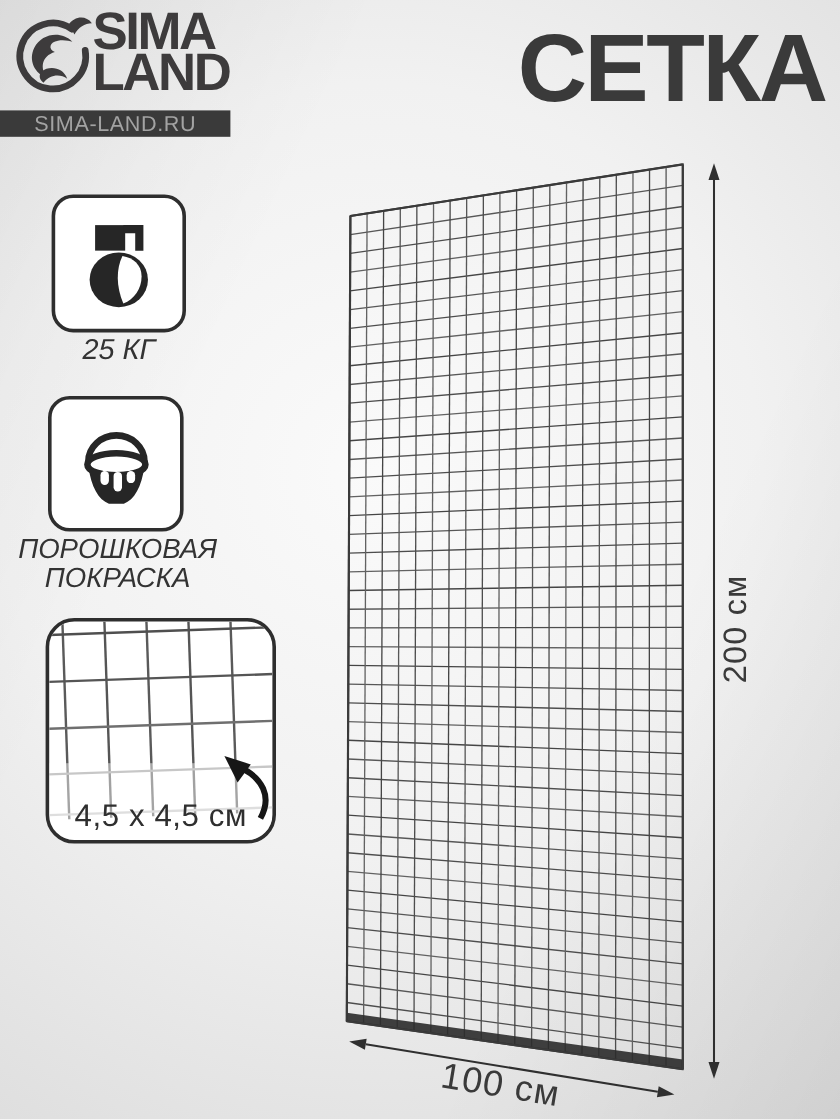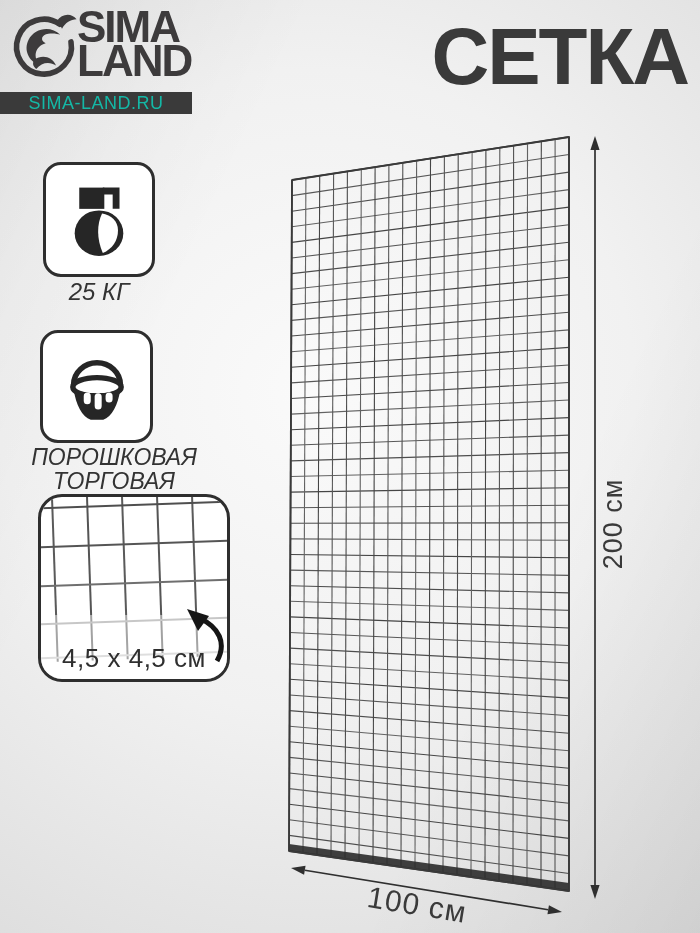--- a/index.html
+++ b/index.html
@@ -16,36 +16,36 @@
   }
   
   .logo-mark{position:absolute;left:8px;top:6px;}
   .logo-words{position:absolute;left:77px;top:10px;color:#3d3b3c;font-weight:bold;}
   .logo-sima{font-size:44px;line-height:34px;letter-spacing:-2px;}
   .logo-land{font-size:44px;line-height:33px;letter-spacing:-2px;}
   .logo-bar{
     position:absolute;left:0;top:92px;width:192px;height:22px;background:#3a3a3a;
     display:flex;align-items:center;justify-content:center;
   }
-  .logo-bar span{color:#14b8a6;font-size:18px;letter-spacing:0.5px;}
+  .logo-bar span{color:#a3a3a3;font-size:18px;letter-spacing:0.5px;}
   
   .title{position:absolute;right:12px;top:20px;text-align:right;}
   .title-main{font-size:80px;font-weight:bold;letter-spacing:-2px;line-height:74px;color:#3a3a3a;}
   .title-sub{font-size:33px;font-weight:400;letter-spacing:7px;margin-right:-6px;margin-top:2px;color:#4a4a4a;}
   
   .badge{
     position:absolute;background:#ffffff;border:3px solid #2e2e2e;box-sizing:border-box;
     display:flex;align-items:center;justify-content:center;
   }
   .b1{left:43px;top:162px;width:112px;height:115px;border-radius:18px;}
   .b2{left:40px;top:330px;width:113px;height:113px;border-radius:18px;}
-  .b3{left:38px;top:494px;width:192px;height:188px;border-radius:24px;overflow:hidden;}
+  .b3{left:38px;top:515px;width:192px;height:188px;border-radius:24px;overflow:hidden;}
   .badge-label{position:absolute;color:#333333;text-align:center;font-style:italic;}
   .l1{left:43px;top:278px;width:112px;font-size:24px;}
-  .l2{left:16px;top:445px;width:196px;font-size:23px;line-height:24px;}
+  .l2{left:0;top:445px;width:196px;font-size:23px;line-height:24px;}
   .cell-grid{position:absolute;left:0;top:0;width:100%;height:100%;}
   .cell-size{
     position:absolute;bottom:5px;left:0;width:100%;text-align:center;
     font-size:26px;color:#2f2f2f;letter-spacing:0.5px;
   }
   
   #mesh-svg{position:absolute;left:0;top:0;}
   .dim-h{
     position:absolute;left:613px;top:524px;white-space:nowrap;
     transform:translate(-50%,-50%) rotate(-90deg);
@@ -97,21 +97,21 @@
       <path d="M20,47 A30,28 0 0 1 80,47" fill="none" stroke="#262626" stroke-width="7" stroke-linecap="round"></path>
       <ellipse cx="50" cy="50" rx="31" ry="12" fill="#ffffff" stroke="#262626" stroke-width="7"></ellipse>
       <path d="M20,52 C23,74 31,88 42,92 L58,92 C69,88 77,74 80,52 C70,60 30,60 20,52 Z" fill="#262626"></path>
       <rect x="33" y="57" width="9" height="15" rx="4.5" fill="#ffffff"></rect>
       <rect x="47" y="58" width="9" height="21" rx="4.5" fill="#ffffff"></rect>
       <rect x="61" y="57" width="9" height="13" rx="4.5" fill="#ffffff"></rect>
     </svg>
   </div>
   <div class="badge-label l2">
     <div>ПОРОШКОВАЯ</div>
-    <div>ТОРГОВАЯ</div>
+    <div>ПОКРАСКА</div>
   </div>
 
   <div class="badge b3">
     <svg class="cell-grid" viewBox="0 0 186 182">
       <g transform="rotate(-2 93 85)">
         <line x1="14" y1="-6" x2="14" y2="162" stroke="#5a5a5a" stroke-width="2"></line>
         <line x1="49" y1="-6" x2="49" y2="162" stroke="#555555" stroke-width="2"></line>
         <line x1="84" y1="-6" x2="84" y2="162" stroke="#5a5a5a" stroke-width="2"></line>
         <line x1="119" y1="-6" x2="119" y2="162" stroke="#555555" stroke-width="2"></line>
         <line x1="154" y1="-6" x2="154" y2="162" stroke="#5a5a5a" stroke-width="2"></line>

